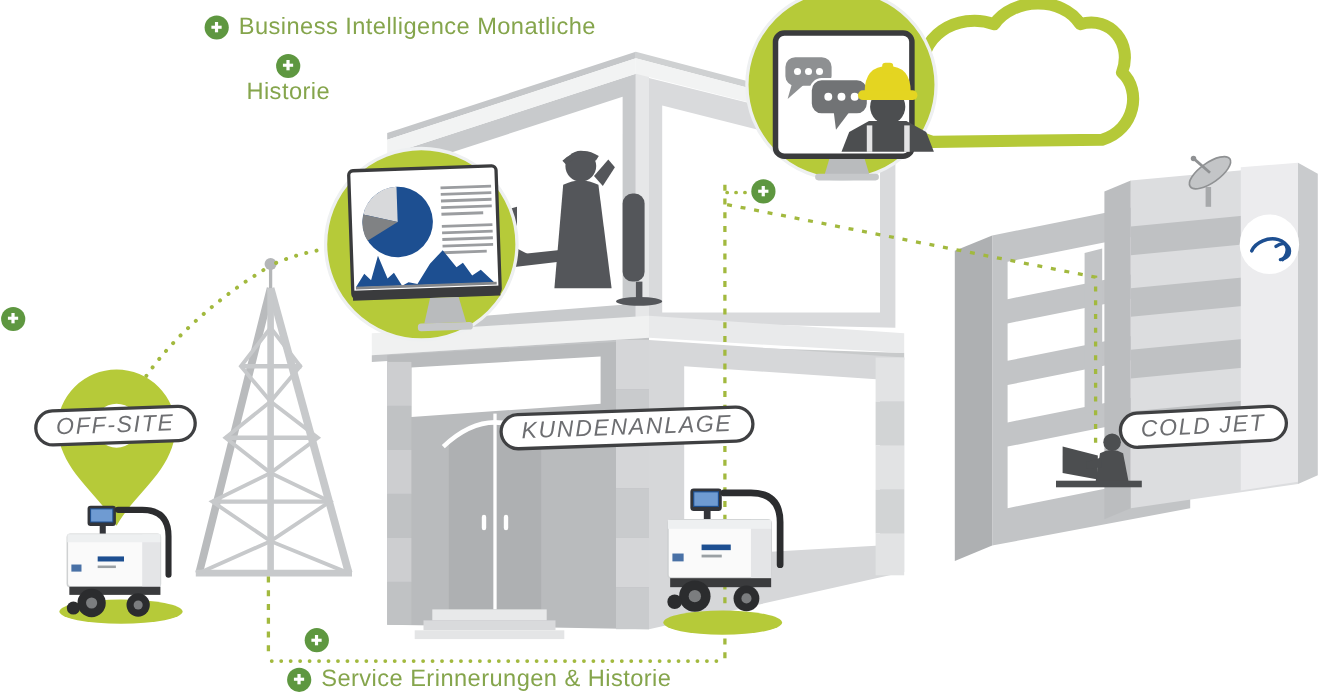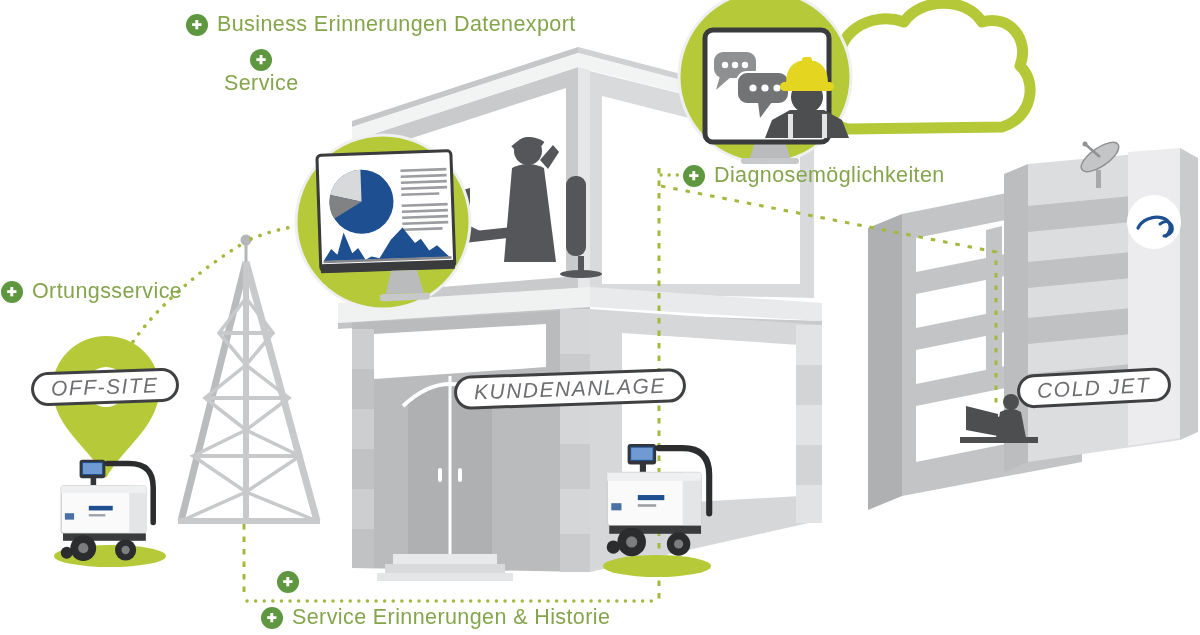--- a/index.html
+++ b/index.html
@@ -259,38 +259,36 @@
         <path d="M 786 84 q 0 -24 21 -24 q 21 0 21 24 z"></path>
         <rect x="780" y="82" width="54" height="9" rx="4.5"></rect>
         <rect x="802" y="57" width="10" height="10" rx="3"></rect>
       </g>
     </g>
   </g>
 </svg>
 
 <div class="feature" id="f-bi">
   <span class="plus">✚</span>
-  <span>Business Erinnerungen Datenexport</span>
+  <span>Business Intelligence Monatliche</span>
 </div>
 
 <div class="feature-col" id="f-monat">
   <span class="row">
     <span class="plus">✚</span>
   </span>
-  <span>Service</span>
+  <span>Historie</span>
 </div>
 
 <div class="feature" id="f-ortung">
   <span class="plus">✚</span>
-  <span>Ortungsservice</span>
 </div>
 
 <div class="feature" id="f-diag">
   <span class="plus">✚</span>
-  <span>Diagnosemöglichkeiten</span>
 </div>
 
 <div class="feature" id="f-system">
   <span class="plus">✚</span>
 </div>
 
 <div class="feature" id="f-service">
   <span class="plus">✚</span>
   <span>Service Erinnerungen &amp; Historie</span>
 </div>

